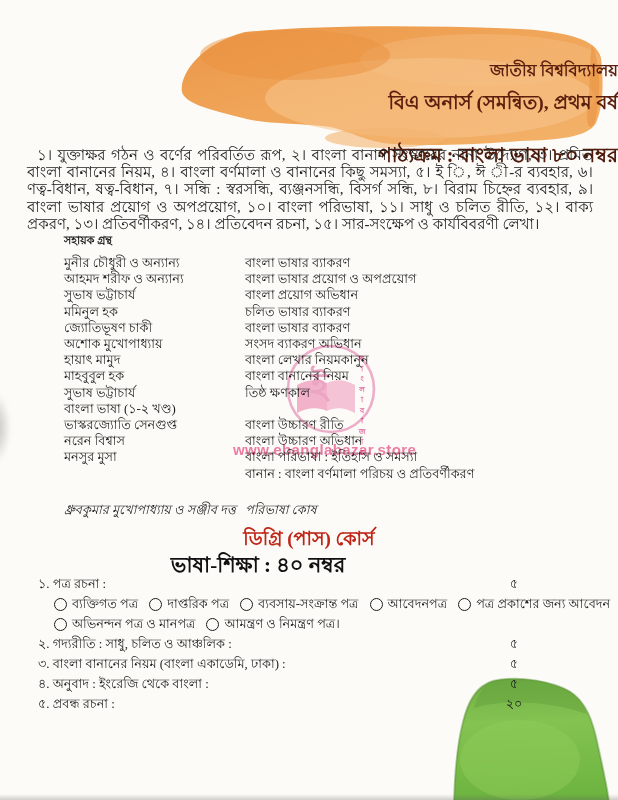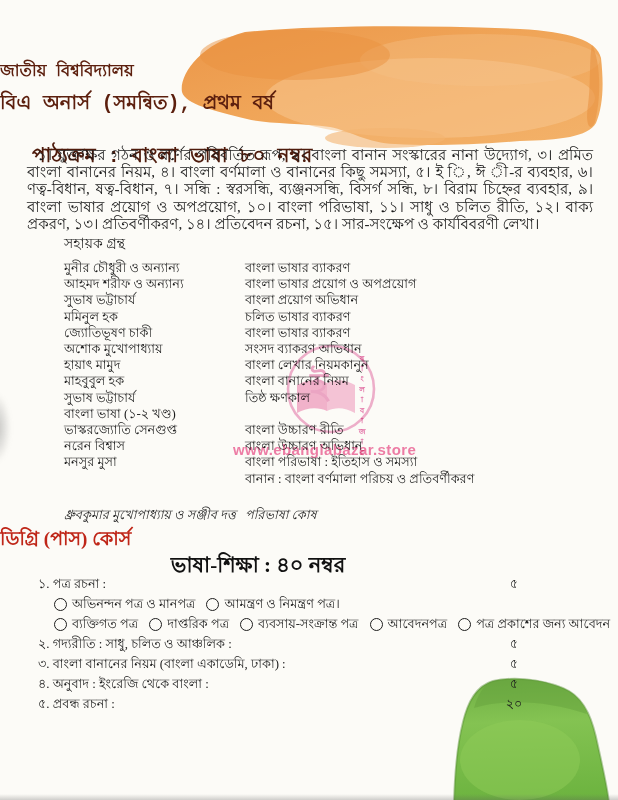--- a/index.html
+++ b/index.html
@@ -7,39 +7,39 @@
     position:relative;width:618px;height:800px;margin:0 auto;
     background:#fcfbf7;overflow:hidden;
     font-family:"Liberation Serif","DejaVu Serif",serif;
     color:#1b1b1b;
   }
   svg{display:block}
   .blob-layer{position:absolute;left:0;top:0;width:618px;height:800px;z-index:0;}
   .textlayer{position:absolute;left:0;top:0;width:618px;height:800px;z-index:2;}
 
   
-  .hdr{position:absolute;left:0;top:58px;width:618px;text-align:left;color:#5c1f0e;font-family:Liberation Mono, monospace;}
+  .hdr{position:absolute;left:0;top:58px;width:618px;text-align:right;color:#5c1f0e;}
   .hdr-l1{font-size:16.5px;font-weight:bold;margin-bottom:3px;}
   .hdr-l2{font-size:19.5px;font-weight:bold;margin-bottom:20px;}
   .hdr-l3{font-size:20px;font-weight:bold;color:#4e1b0c;margin-left:32px;}
 
   
   .syllabus{position:absolute;left:27px;top:147px;width:566px;
     font-size:15px;line-height:17.2px;text-align:justify;text-indent:10px;}
 
   
   .refs{position:absolute;left:64px;top:232px;width:525px;font-size:12.8px;}
-  .refs-heading{font-weight:normal;font-size:14px;margin-bottom:4px;}
+  .refs-heading{font-weight:bold;font-size:11px;margin-bottom:4px;}
   .ref-row{display:flex;line-height:16.2px;}
   .ref-author{width:181px;flex:none;}
   .ref-book{flex:1;}
   .ref-final{margin-top:20px;font-style:italic;}
 
   
-  .degree-title{position:absolute;left:0;top:524px;width:618px;text-align:left;
+  .degree-title{position:absolute;left:0;top:524px;width:618px;text-align:center;
     color:#bf2618;font-size:19px;font-weight:bold;}
   .degree-subtitle{position:absolute;left:0;top:549px;width:516px;text-align:center;
     font-size:21px;font-weight:bold;color:#111;}
 
   
   .course{position:absolute;left:27px;top:574px;width:566px;font-size:12.8px;}
   .course-row{position:relative;height:20px;line-height:20px;}
   .course-label{padding-left:11px;}
   .course-marks{position:absolute;left:467px;top:0;width:40px;text-align:center;}
   .opts-row{padding-left:27px;height:20px;display:flex;align-items:center;gap:11px;flex-wrap:nowrap;}
@@ -202,53 +202,53 @@
 
     <div class="course">
       <div class="course-row">
         <span class="course-label">১. পত্র রচনা :</span>
         <span class="course-marks">৫</span>
       </div>
       <div class="opts-row">
 
           <span class="opt">
             <span class="circle"></span>
+            <span>ব্যক্তিগত পত্র</span>
+          </span>
+
+          <span class="opt">
+            <span class="circle"></span>
+            <span>দাপ্তরিক পত্র</span>
+          </span>
+
+          <span class="opt">
+            <span class="circle"></span>
+            <span>ব্যবসায়-সংক্রান্ত পত্র</span>
+          </span>
+
+          <span class="opt">
+            <span class="circle"></span>
+            <span>আবেদনপত্র</span>
+          </span>
+
+          <span class="opt">
+            <span class="circle"></span>
+            <span>পত্র প্রকাশের জন্য আবেদন</span>
+          </span>
+        </div>
+      <div class="opts-row">
+
+          <span class="opt">
+            <span class="circle"></span>
             <span>অভিনন্দন পত্র ও মানপত্র</span>
           </span>
 
           <span class="opt">
             <span class="circle"></span>
             <span>আমন্ত্রণ ও নিমন্ত্রণ পত্র।</span>
-          </span>
-        </div>
-      <div class="opts-row">
-
-          <span class="opt">
-            <span class="circle"></span>
-            <span>ব্যক্তিগত পত্র</span>
-          </span>
-
-          <span class="opt">
-            <span class="circle"></span>
-            <span>দাপ্তরিক পত্র</span>
-          </span>
-
-          <span class="opt">
-            <span class="circle"></span>
-            <span>ব্যবসায়-সংক্রান্ত পত্র</span>
-          </span>
-
-          <span class="opt">
-            <span class="circle"></span>
-            <span>আবেদনপত্র</span>
-          </span>
-
-          <span class="opt">
-            <span class="circle"></span>
-            <span>পত্র প্রকাশের জন্য আবেদন</span>
           </span>
         </div>
       <div>
 
           <div class="course-row">
             <span class="course-label">২. গদ্যরীতি : সাধু, চলিত ও আঞ্চলিক :</span>
             <span class="course-marks">৫</span>
           </div>
 
           <div class="course-row">

